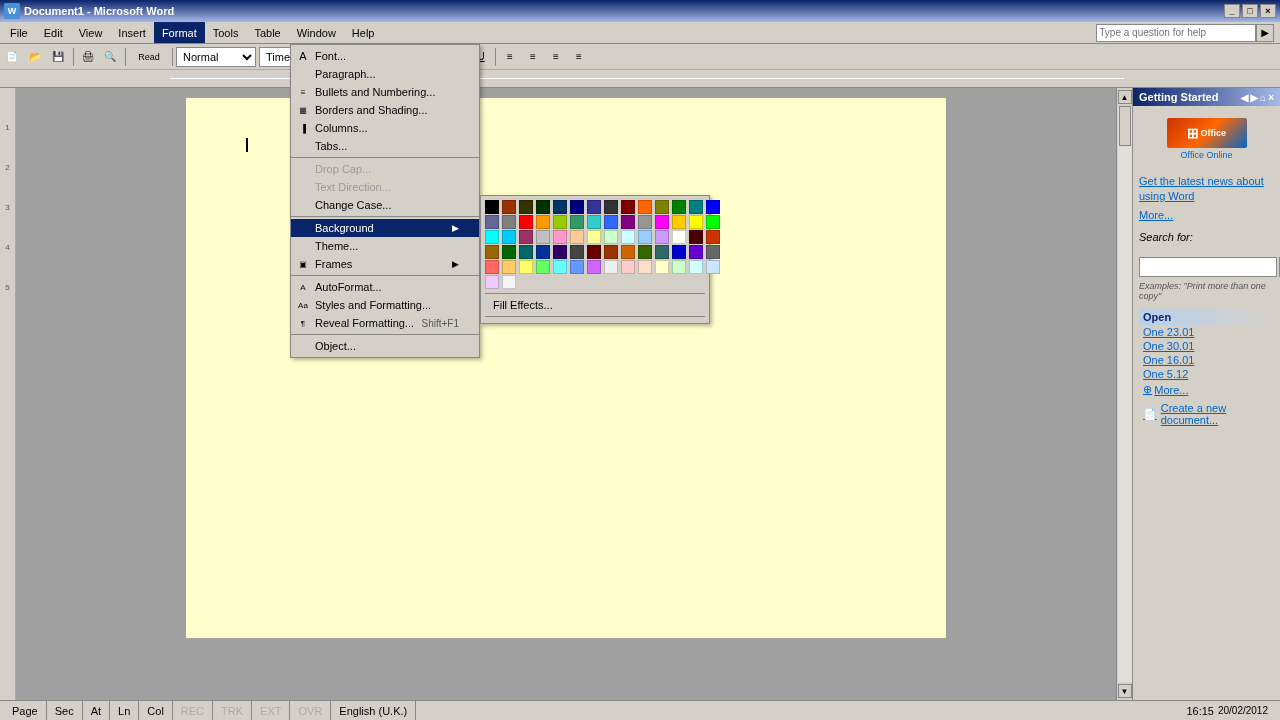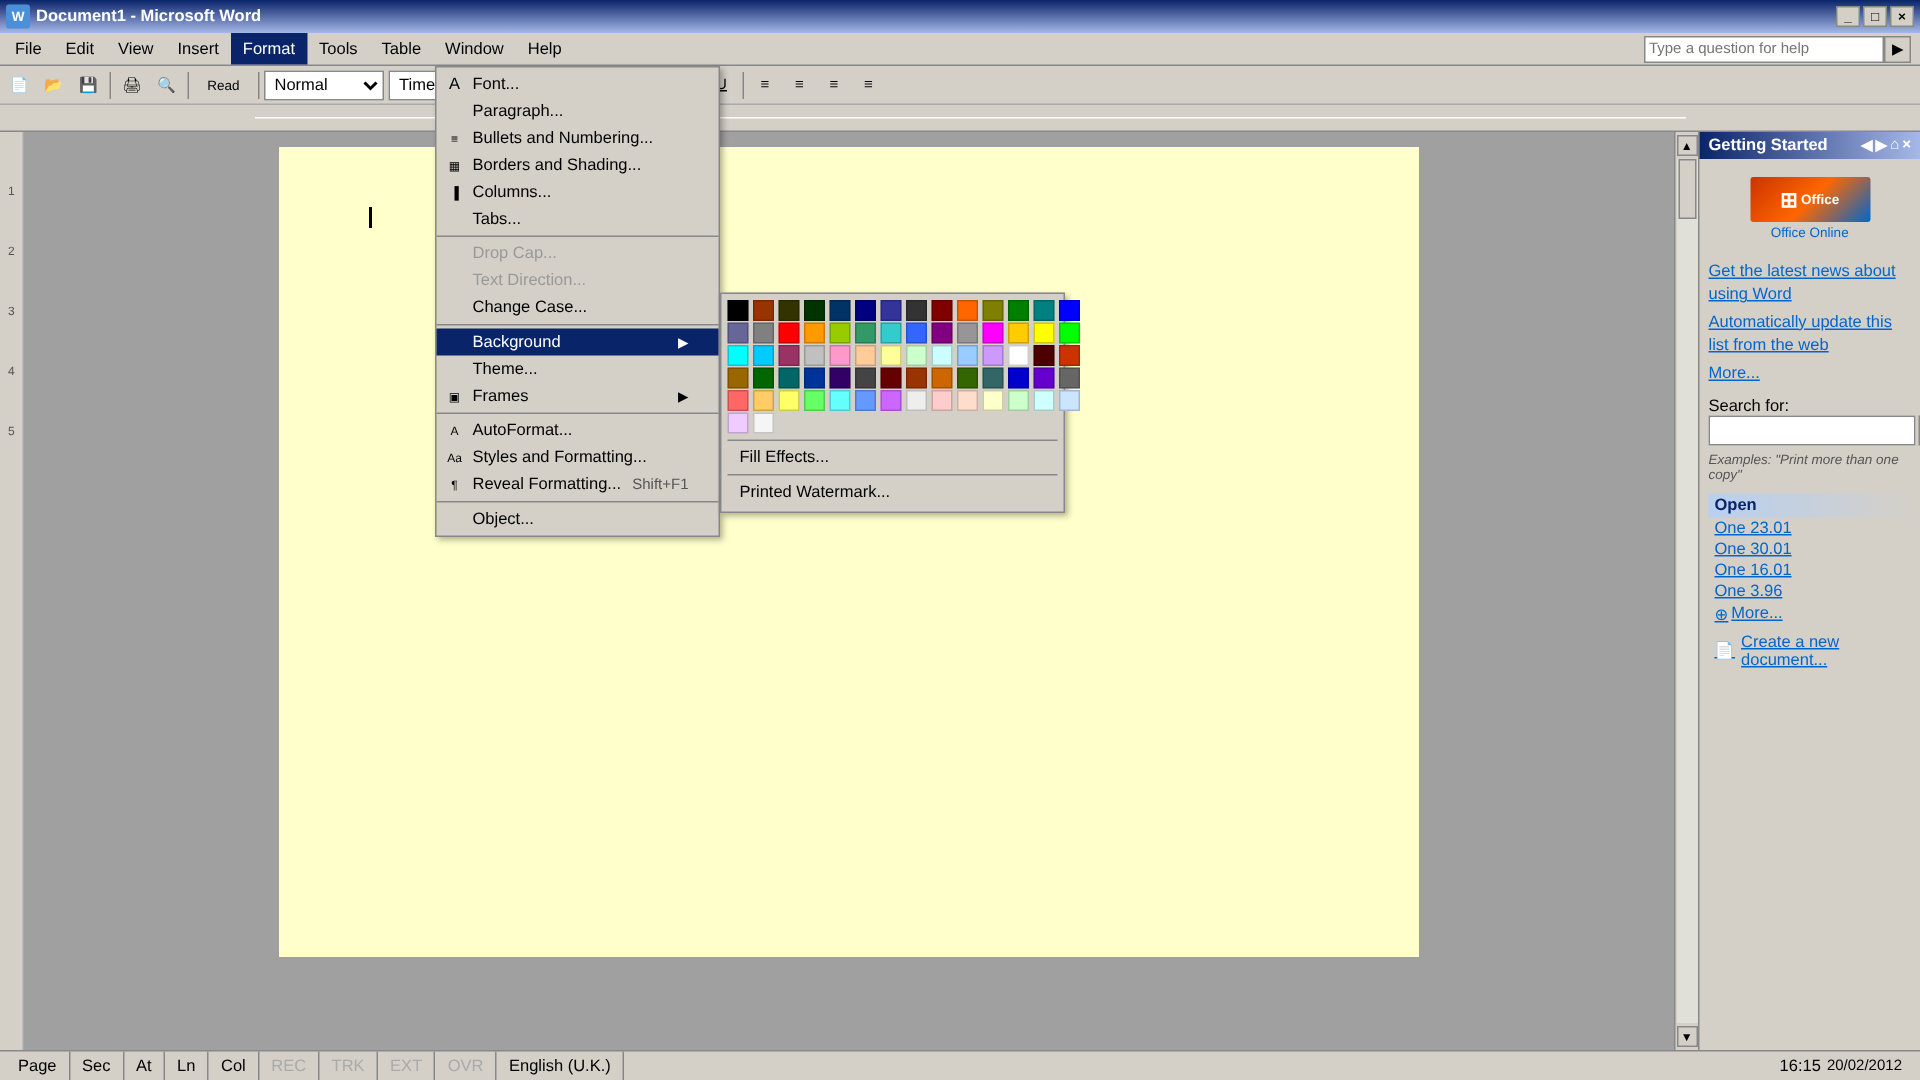--- a/index.html
+++ b/index.html
@@ -318,37 +318,36 @@
     <div class="sidebar-content">
       <div class="sidebar-logo">
         <div class="office-logo">
           <span style="font-size:14px; font-weight:bold; color:white;">⊞</span>
           <span style="font-size:9px; margin-left:2px;">Office</span>
         </div>
         <div class="online-text">Office Online</div>
       </div>
       <div class="sidebar-section">
         <a class="sidebar-link">Get the latest news about using Word</a>
-        <a class="sidebar-link">Automatically update this list from the web</a>
         <a class="sidebar-link">More...</a>
       </div>
       <div class="sidebar-section">
-        <div style="margin-bottom:0;">Search for:</div>
+        <div style="margin-bottom:14px;font-style:italic;">Search for:</div>
         <div class="search-row">
           <input class="search-input" type="text" style="">
           <button class="search-btn">▶</button>
         </div>
         <div class="sidebar-hint">Examples: "Print more than one copy"</div>
       </div>
       <div class="open-section">
         <div class="open-title">Open</div>
         <a class="open-item">One 23.01</a>
         <a class="open-item">One 30.01</a>
         <a class="open-item">One 16.01</a>
-        <a class="open-item">One 3.96</a>
+        <a class="open-item">One 5.12</a>
         <div class="more-link">
           <span>⊕</span>
           <span>More...</span>
         </div>
       </div>
       <div class="create-link">
         <span>📄</span>
         <span>Create a new document...</span>
       </div>
     </div>
@@ -531,14 +530,13 @@
       <div class="color-cell" title="#ffffcc" style="background: rgb(255, 255, 204);"></div>
       <div class="color-cell" title="#ccffcc" style="background: rgb(204, 255, 204);"></div>
       <div class="color-cell" title="#cfffff" style="background: rgb(207, 255, 255);"></div>
       <div class="color-cell" title="#cce5ff" style="background: rgb(204, 229, 255);"></div>
       <div class="color-cell" title="#eeccff" style="background: rgb(238, 204, 255);"></div>
       <div class="color-cell" title="#f5f5f5" style="background: rgb(245, 245, 245);"></div>
     </div>
   <div class="color-separator"></div>
   <span class="color-submenu-item">Fill Effects...</span>
   <div class="color-separator"></div>
-  <span class="color-submenu-item">Printed Watermark...</span>
 </div>
 
 </body></html>

